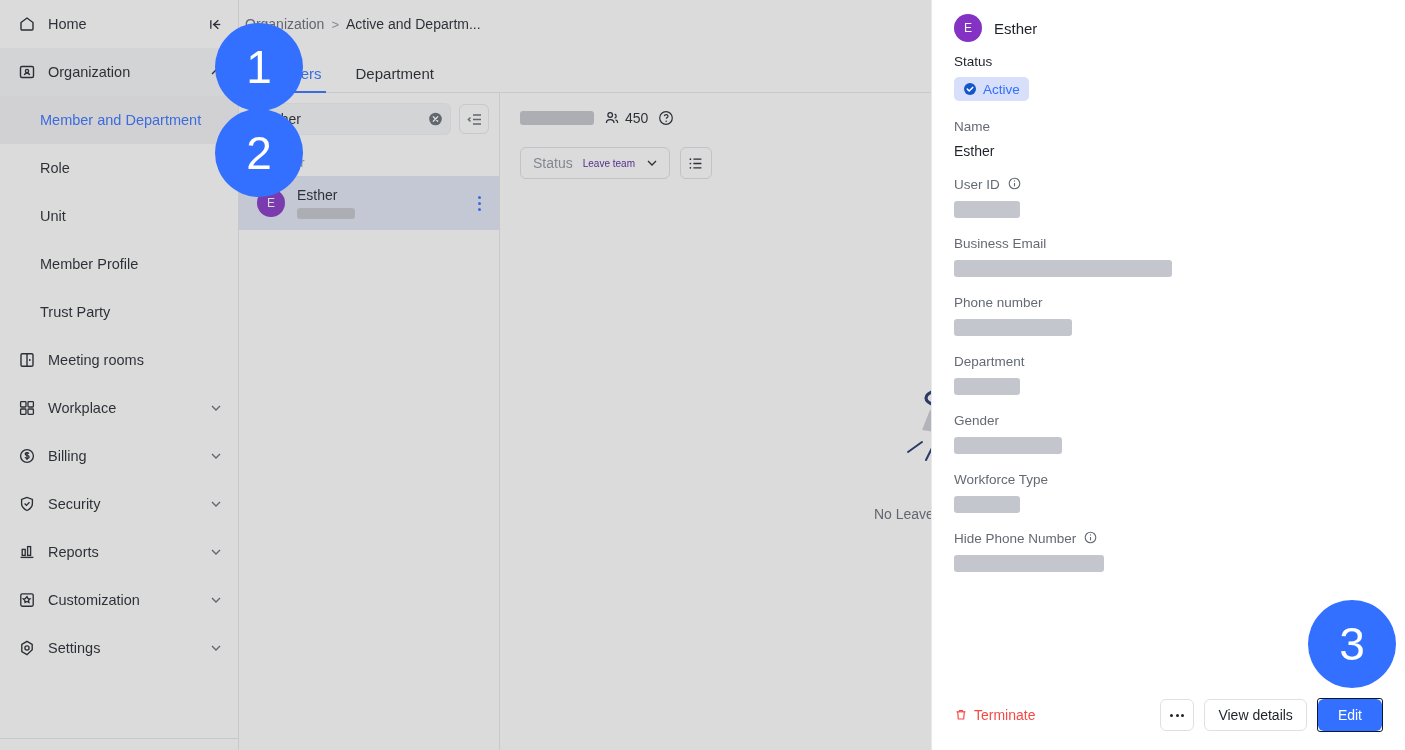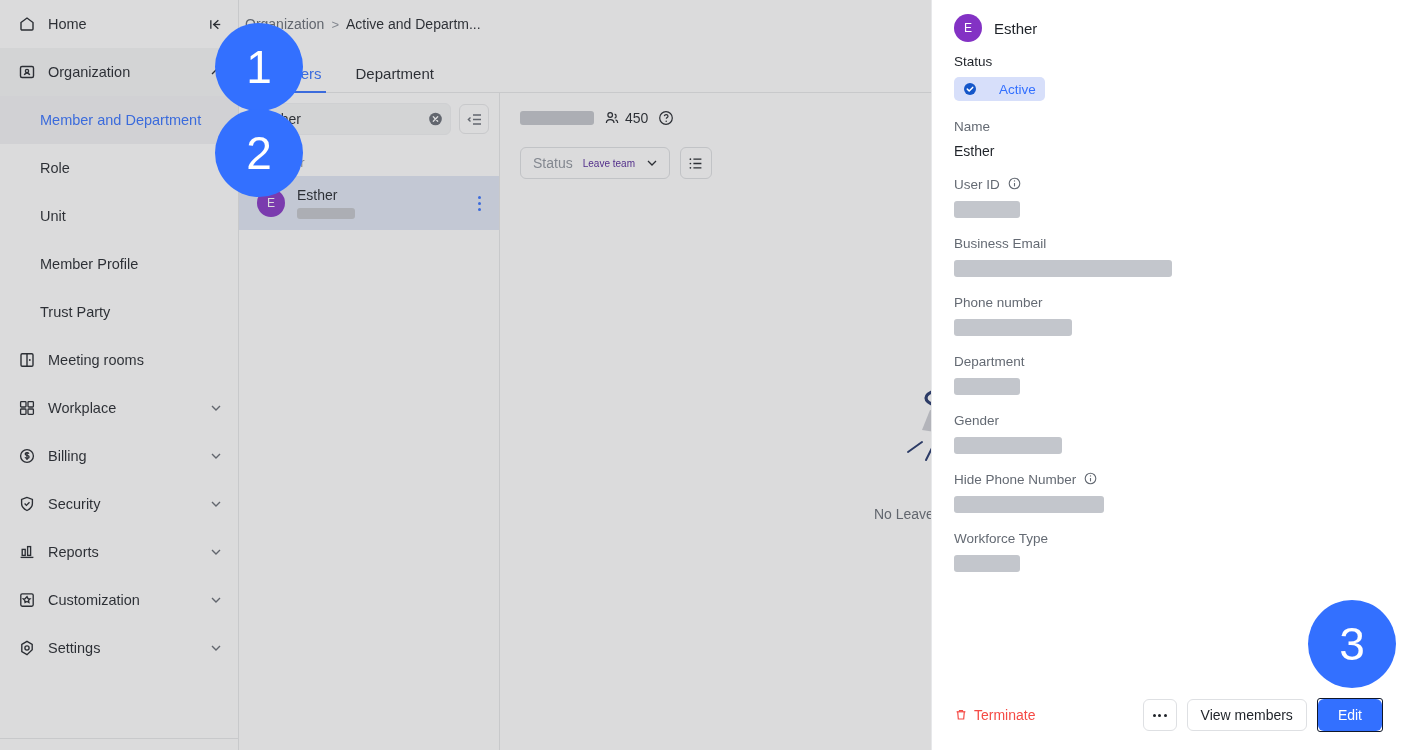--- a/index.html
+++ b/index.html
@@ -249,21 +249,21 @@
   .panel-head { display: flex; align-items: center; gap: 12px; padding: 14px 0 12px 0; }
   .panel-avatar {
     width: 28px; height: 28px; border-radius: 50%;
     background: #8332c4; color: #fff; font-size: 12px;
     display: flex; align-items: center; justify-content: center;
   }
   .panel-name { font-size: 15px; color: #1f2329; }
   .f-label { font-size: 13.5px; color: #646a73; }
   .f-label.strong { color: #1f2329; font-weight: 500; }
   .pill {
-    display: inline-flex; align-items: center; gap: 22px;
+    display: inline-flex; align-items: center; gap: 6px;
     height: 24px; padding: 0 9px;
     background: #d7dffa; border-radius: 5px;
     color: #3370ff; font-size: 13.5px;
     margin-top: 8px;
   }
   .field { margin-top: 18px; }
   .field .f-val { margin-top: 9px; font-size: 14px; color: #1f2329; }
   .field .bar { height: 17px; margin-top: 9px; }
   .info-ic { width: 13px; height: 13px; display: inline-block; vertical-align: -1px; margin-left: 4px; cursor: pointer; }
   .panel-foot {
@@ -658,57 +658,57 @@
       <div class="f-label">Department</div>
       <div class="redact bar" style="width:66px"></div>
     </div>
 
     <div class="field">
       <div class="f-label">Gender</div>
       <div class="redact bar" style="width:108px"></div>
     </div>
 
     <div class="field">
+      <div class="f-label">Workforce Type</div>
+      <div class="redact bar" style="width:66px"></div>
+    </div>
+
+    <div class="field">
       <div class="f-label">
         <span>Hide Phone Number</span>
         <span class="info-ic">
           <svg class="i" width="13" height="13" viewBox="0 0 13 13" fill="none" stroke="#646a73" stroke-width="1.1">
             <circle cx="6.5" cy="6.5" r="5.3"></circle>
               <path d="M6.5 6v3.4"></path>
               <circle cx="6.5" cy="3.9" r=".7" fill="#646a73" stroke="none"></circle>
           </svg>
         </span>
       </div>
       <div class="redact bar" style="width:150px"></div>
     </div>
 
-    <div class="field">
-      <div class="f-label">Workforce Type</div>
-      <div class="redact bar" style="width:66px"></div>
-    </div>
-
     <div class="panel-foot">
       <div class="terminate">
         <span>
           <svg class="i" width="14" height="14" viewBox="0 0 14 14" fill="none" stroke="#f54a45" stroke-width="1.2">
             <path d="M2.6 3.8h8.8"></path>
               <path d="M5.5 3.8V2.6h3v1.2"></path>
             <path d="M3.7 3.8l.6 7.2h5.4l.6-7.2"></path>
           </svg>
         </span>
         <span>Terminate</span>
       </div>
       <div class="foot-spacer"></div>
       <div class="btn-more">
           <i></i>
           <i></i>
           <i></i>
         </div>
       <div class="btn-ghost">
-        <span>View members</span>
+        <span>View details</span>
       </div>
       <div class="btn-primary-wrap">
         <div class="btn-primary">
           <span>Edit</span>
         </div>
       </div>
     </div>
   </div>
 
   <div class="badge" style="left:215px; top:23px;">

